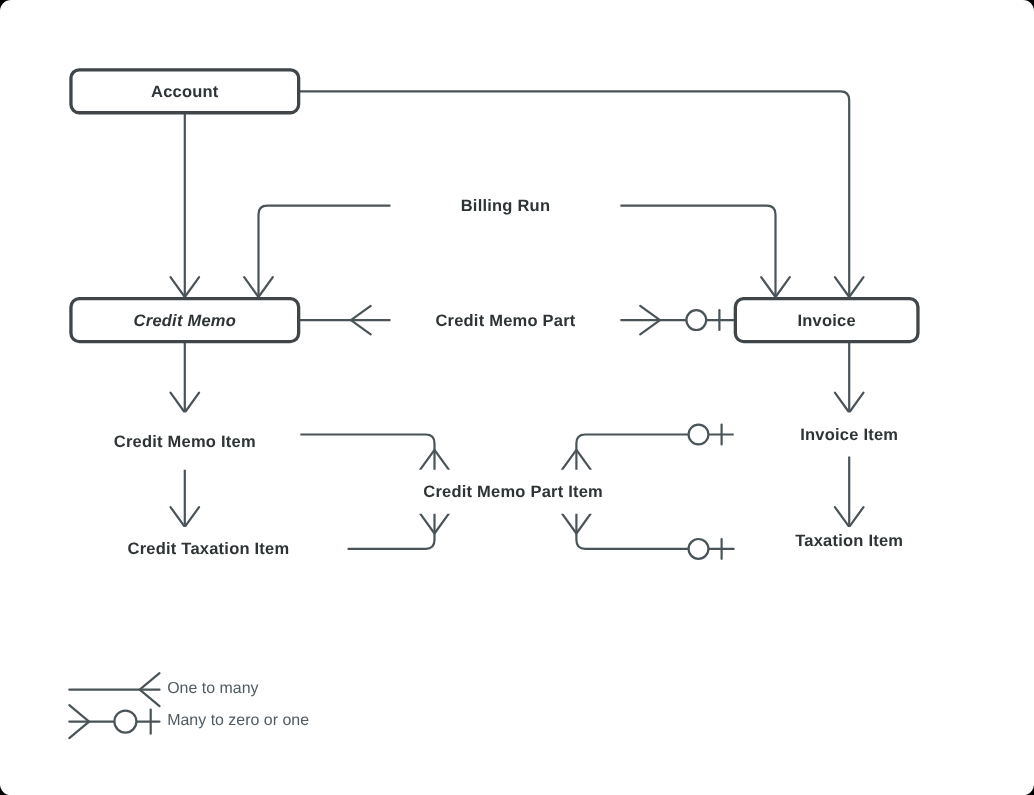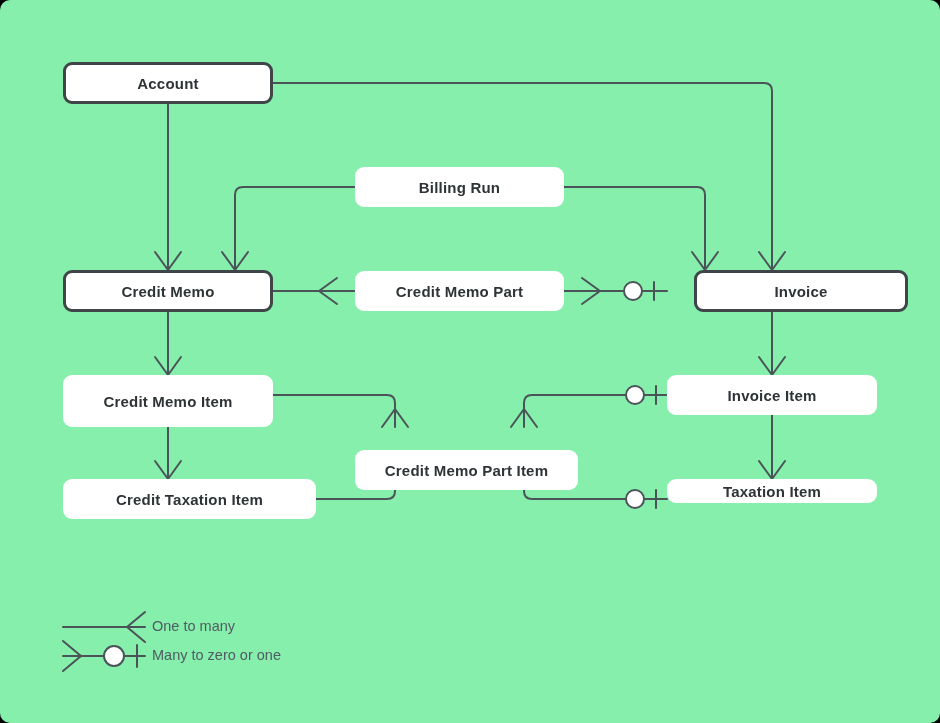--- a/index.html
+++ b/index.html
@@ -1,18 +1,18 @@
 <!DOCTYPE html>
 <html><head>
 <meta charset="utf-8">
 <style>
   html,body{margin:0;padding:0;background:#000;}
   body{width:940px;height:723px;overflow:hidden;
        font-family:"Liberation Sans", sans-serif;}
-  #frame{position:relative;width:940px;height:723px;background:#86efac;
+  #frame{position:relative;width:940px;height:723px;background:#ffffff;
          border-radius:10px;overflow:hidden;}
   #svgroot{position:absolute;left:0;top:0;width:940px;height:723px;}
 
   .entity{position:absolute;box-sizing:border-box;background:#ffffff;
           border-radius:9px;display:flex;align-items:center;justify-content:center;
           color:#2e3436;letter-spacing:.2px;}
   .entity.strong{border:3px solid #3f4548;font-weight:bold;font-size:15px;}
   .entity.light{border:0;font-weight:bold;font-size:15px;}
 
   .legend-label{position:absolute;color:#4f5b62;font-size:14.5px;
@@ -79,25 +79,25 @@
 
       <path d="M63,656 L145,656"></path>
       <path d="M63,641 L81,656 M63,671 L81,656"></path>
       <circle cx="114" cy="656" r="10" fill="#ffffff"></circle>
       <path d="M137,645 L137,667"></path>
     </g>
   </svg>
 
   <div class="entity strong" style="left:63px;  top:62px;  width:210px; height:42px;">Account</div>
   <div class="entity light" style="left:355px; top:167px; width:209px; height:40px;">Billing Run</div>
-  <div class="entity strong" style="left:63px;  top:270px; width:210px; height:42px;">Credit Memo</div>
+  <div class="entity strong" style="left:63px;  top:270px; width:210px; height:42px;font-style:italic;">Credit Memo</div>
   <div class="entity light" style="left:355px; top:271px; width:209px; height:40px;">Credit Memo Part</div>
-  <div class="entity strong" style="left:667px; top:270px; width:214px; height:42px;margin-left:27px;">Invoice</div>
+  <div class="entity strong" style="left:667px; top:270px; width:169px; height:42px;">Invoice</div>
   <div class="entity light" style="left:63px;  top:375px; width:210px; height:52px;">Credit Memo Item</div>
-  <div class="entity light" style="left:355px; top:427px; width:223px; height:40px;margin-top:23px;">Credit Memo Part Item</div>
+  <div class="entity light" style="left:355px; top:427px; width:223px; height:40px;">Credit Memo Part Item</div>
   <div class="entity light" style="left:667px; top:375px; width:210px; height:40px;">Invoice Item</div>
   <div class="entity light" style="left:63px;  top:479px; width:253px; height:40px;text-align:center;">Credit Taxation Item</div>
   <div class="entity light" style="left:667px; top:479px; width:210px; height:24px;">Taxation Item</div>
 
   <div class="legend-label" style="left:152px; top:618px;">One to many</div>
   <div class="legend-label" style="left:152px; top:647px;">Many to zero or one</div>
 
 </div>
 
 </body></html>

